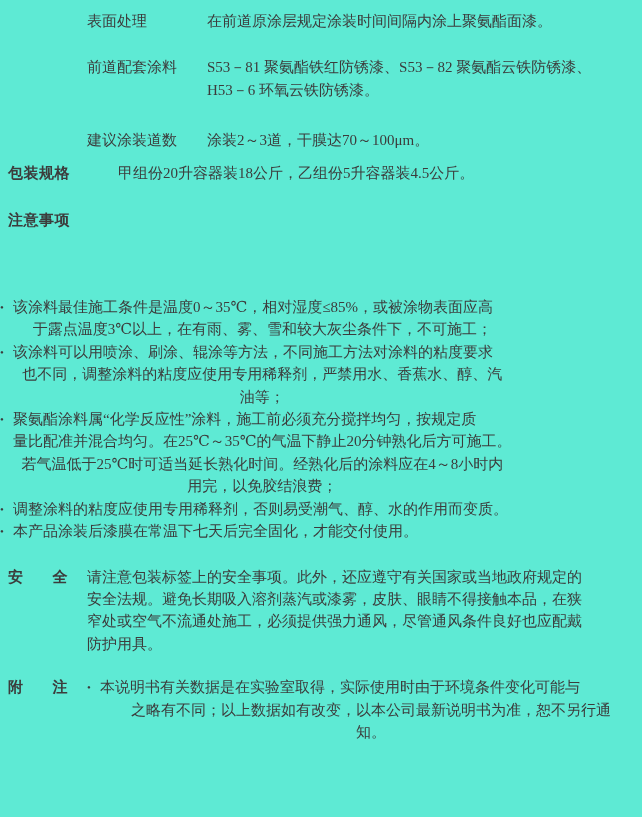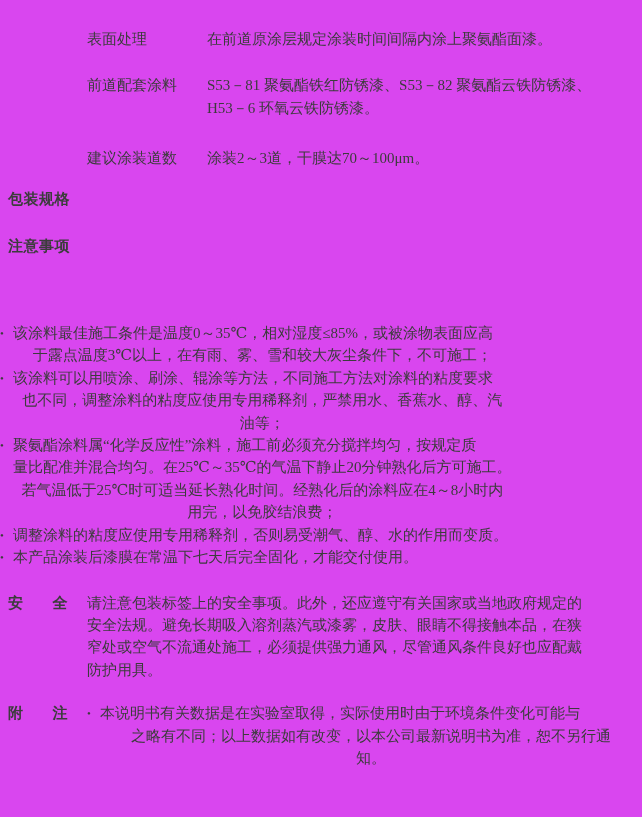--- a/index.html
+++ b/index.html
@@ -1,21 +1,21 @@
 <!DOCTYPE html>
 <html><head>
 <meta charset="utf-8">
 <style>
   html,body{margin:0;padding:0;background:#ffffff;}
   .doc{
     position:relative;
     width:642px;height:817px;
     box-sizing:border-box;
-    padding-top:28px;
-    background:#d946ef;
+    padding-top:10px;
+    background:#5eead4;
     color:#3c3c3c;
     font-family:"Liberation Serif","DejaVu Serif",serif;
     font-size:15px;
     line-height:22.4px;
     overflow:hidden;
   }
   .row{display:flex;align-items:flex-start;}
   .col-main{flex:0 0 87px;box-sizing:border-box;padding-left:8px;}
   .col-sub{flex:0 0 120px;box-sizing:border-box;}
   .col-content{flex:1 1 auto;min-width:0;}
@@ -28,21 +28,21 @@
   .line{white-space:nowrap;}
   .li{display:flex;}
   .li .bullet{
     flex:0 0 13px;width:13px;display:inline-block;
     font-size:11px;line-height:22.4px;
   }
   .li-cont{margin-left:13px;text-align:center;}
   .mt20{margin-top:20px;}
   .mt24{margin-top:24px;}
   .mt22{margin-top:28px;}
-  .mt18{margin-top:18px;gap:31px;}
+  .mt18{margin-top:10px;gap:31px;}
   .mt25{margin-top:25px;flex-direction:column;}
   .mt23{margin-top:23px;}
   .mt21{margin-top:21px;}
 </style>
 </head>
 <body>
 
 <div class="doc">
 
   <div class="row">
@@ -66,20 +66,23 @@
   <div class="row mt22">
     <div class="col-main"></div>
     <div class="col-sub">建议涂装道数</div>
     <div class="col-content">
       <div class="line">涂装2～3道，干膜达70～100μm。</div>
     </div>
   </div>
 
   <div class="row mt18">
     <div class="col-main label-bold">包装规格</div>
+    <div class="col-content">
+      <div class="line">甲组份20升容器装18公斤，乙组份5升容器装4.5公斤。</div>
+    </div>
   </div>
 
   <div class="row mt25">
     <div class="col-main label-bold">注意事项</div>
     <div class="col-content">
       <div class="line li">
           <span class="bullet">•</span>
           <span>该涂料最佳施工条件是温度0～35℃，相对湿度≤85%，或被涂物表面应高</span>
         </div>
       <div class="line li-cont">于露点温度3℃以上，在有雨、雾、雪和较大灰尘条件下，不可施工；</div>

